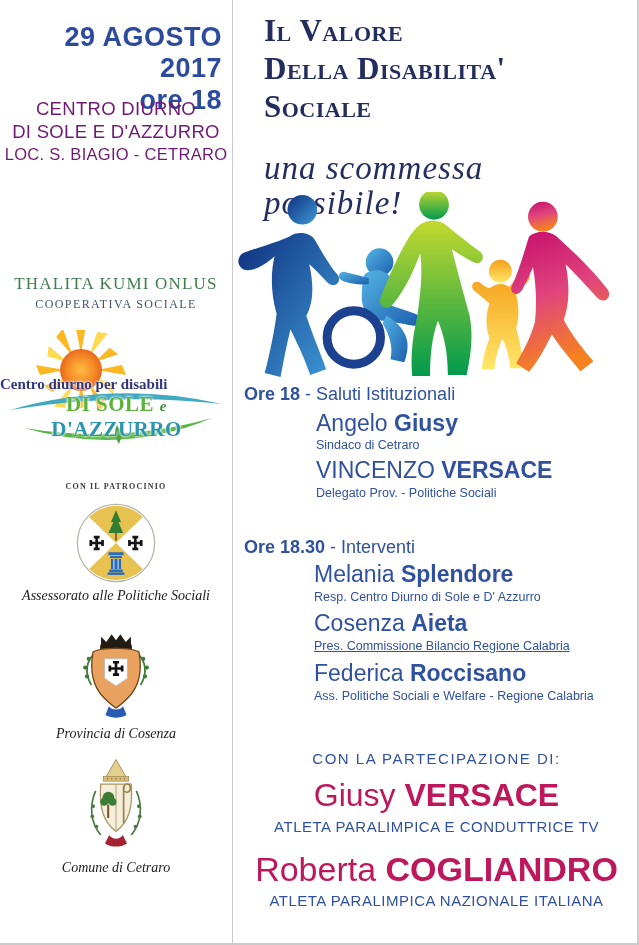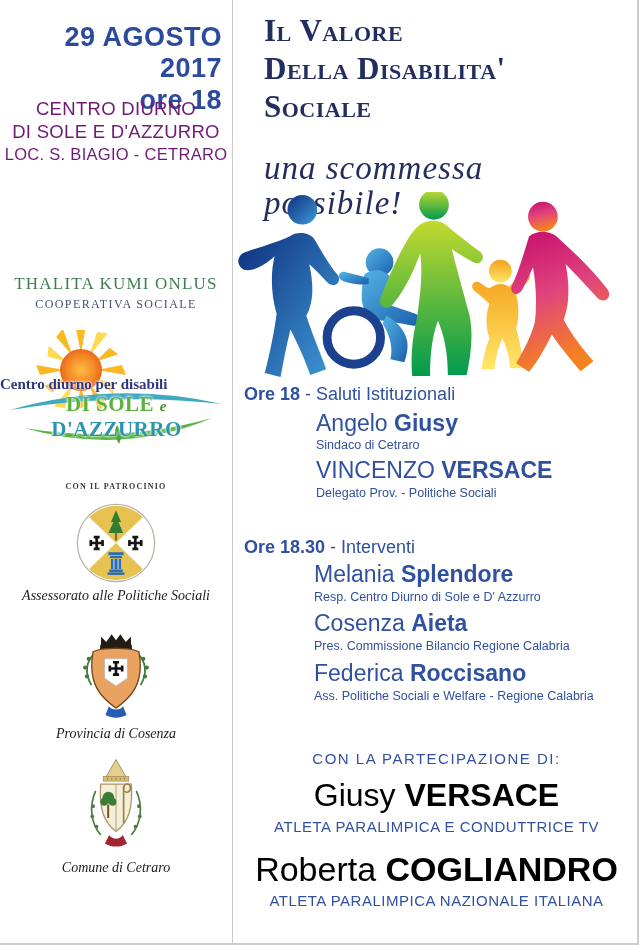--- a/index.html
+++ b/index.html
@@ -79,28 +79,28 @@
   .sec-heading .b { font-weight:bold; }
   #sec1-heading { top:384px; }
   #sec2-heading { top:537px; }
 
   .speaker-name { position:absolute; font-size:23px; color:#30519f; line-height:1; }
   .speaker-name .b { font-weight:bold; }
   .speaker-role { position:absolute; font-size:12.5px; color:#30519f; }
   #sp1n { top:412px; left:82px; } #sp1r { top:438px; left:82px; }
   #sp2n { top:459px; left:82px; } #sp2r { top:486px; left:82px; }
   #sp3n { top:563px; left:80px; } #sp3r { top:590px; left:80px; }
-  #sp4n { top:612px; left:80px; } #sp4r { top:639px; left:80px; }
+  #sp4n { top:612px; left:80px; } #sp4r { top:639px; left:80px;text-decoration:underline; }
   #sp5n { top:662px; left:80px; } #sp5r { top:689px; left:80px; }
 
   .participation-heading {
     position:absolute; top:750px; width:100%; text-align:center;
     font-size:15px; letter-spacing:1.5px; color:#30519f;
   }
-  .guest-name { position:absolute; width:100%; text-align:center; color:#000000; line-height:1; }
+  .guest-name { position:absolute; width:100%; text-align:center; color:#be185d; line-height:1; }
   .guest-name .b { font-weight:bold; }
   .guest-role { position:absolute; width:100%; text-align:center; font-size:15px;
     letter-spacing:.5px; color:#30519f; }
   #g1n { top:779px; font-size:32px; } #g1r { top:818px; }
   #g2n { top:852px; font-size:34px; } #g2r { top:892px; }
 </style>
 </head>
 <body>
 
 <div class="poster">

